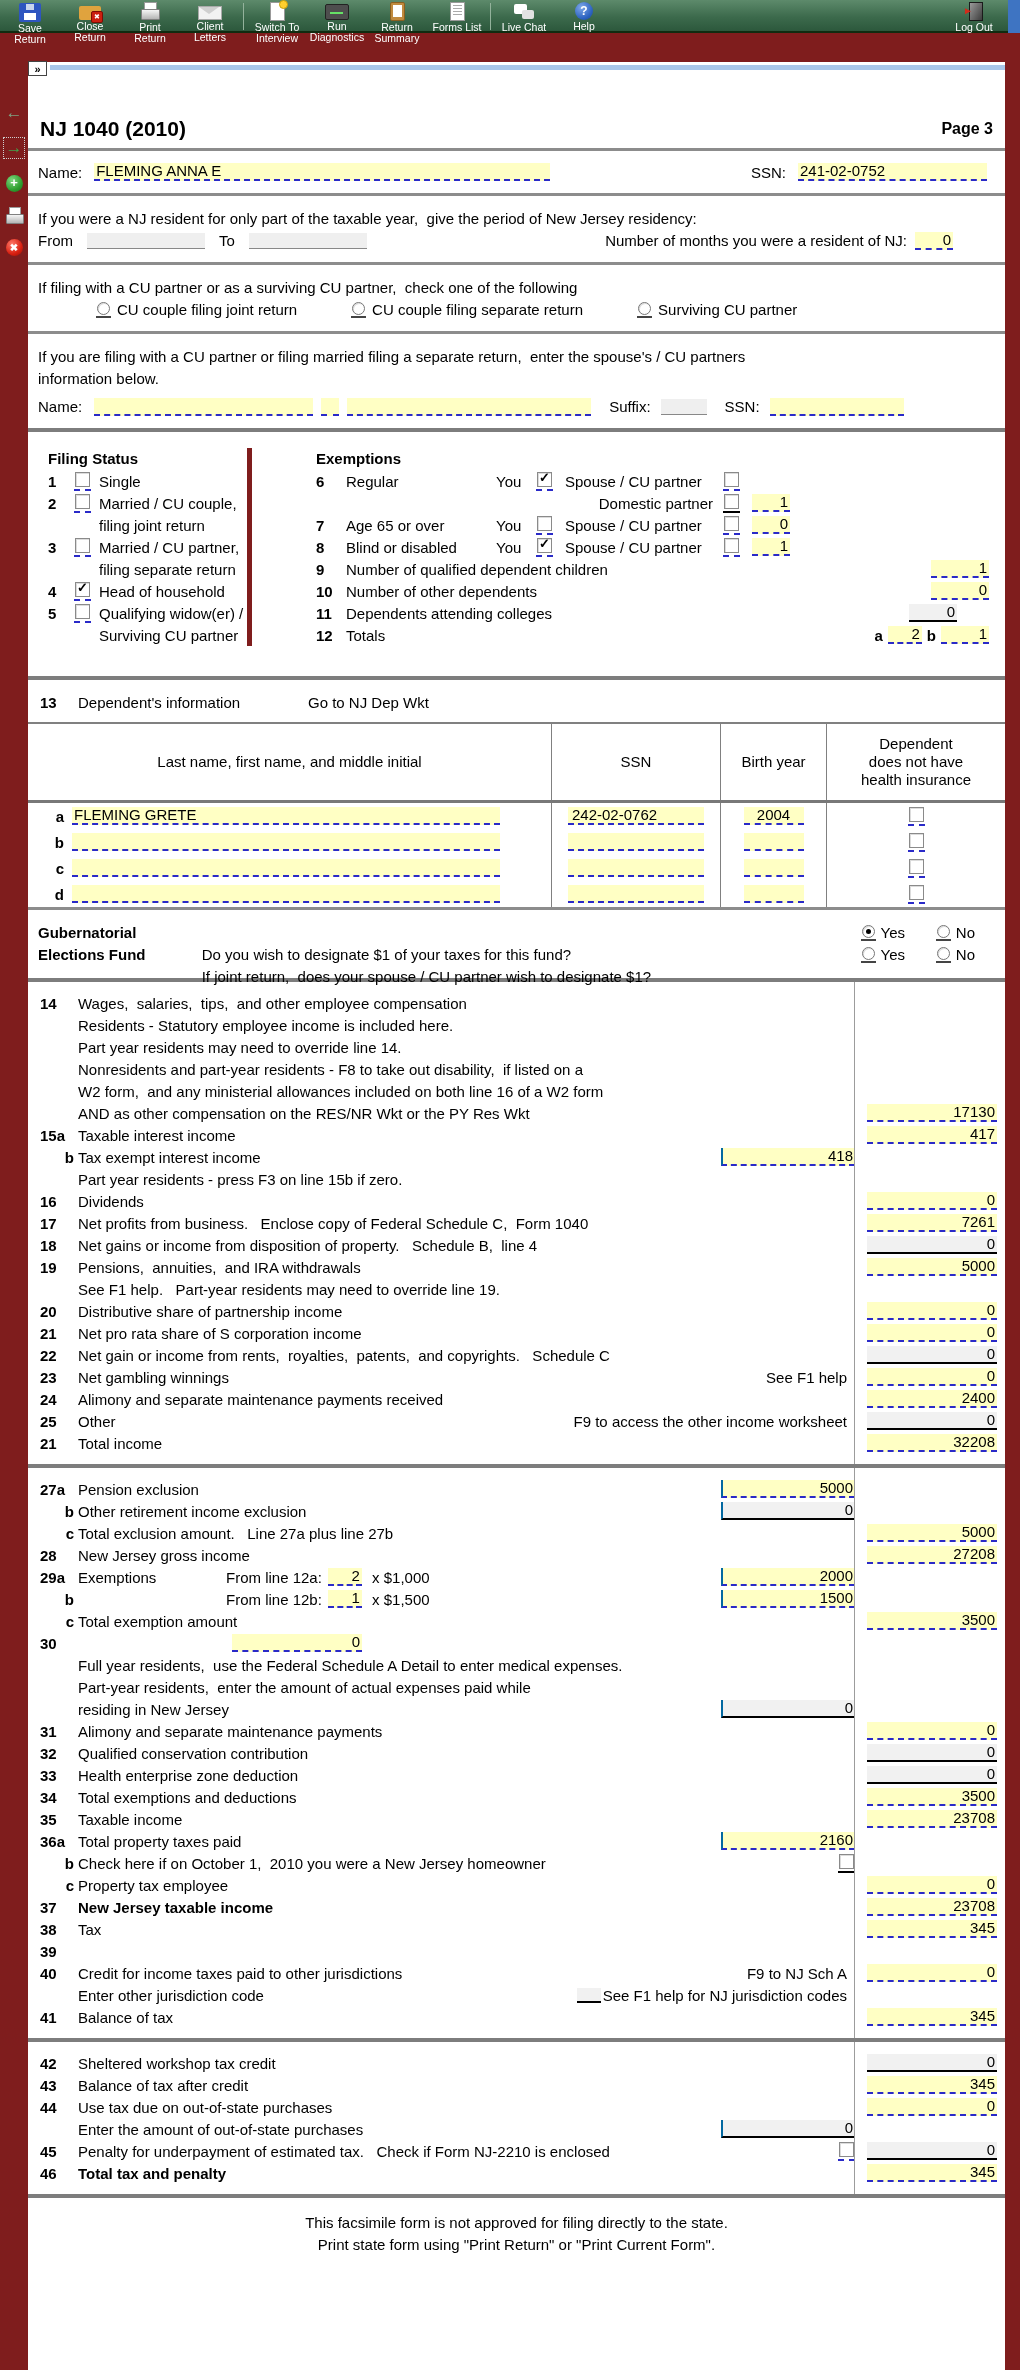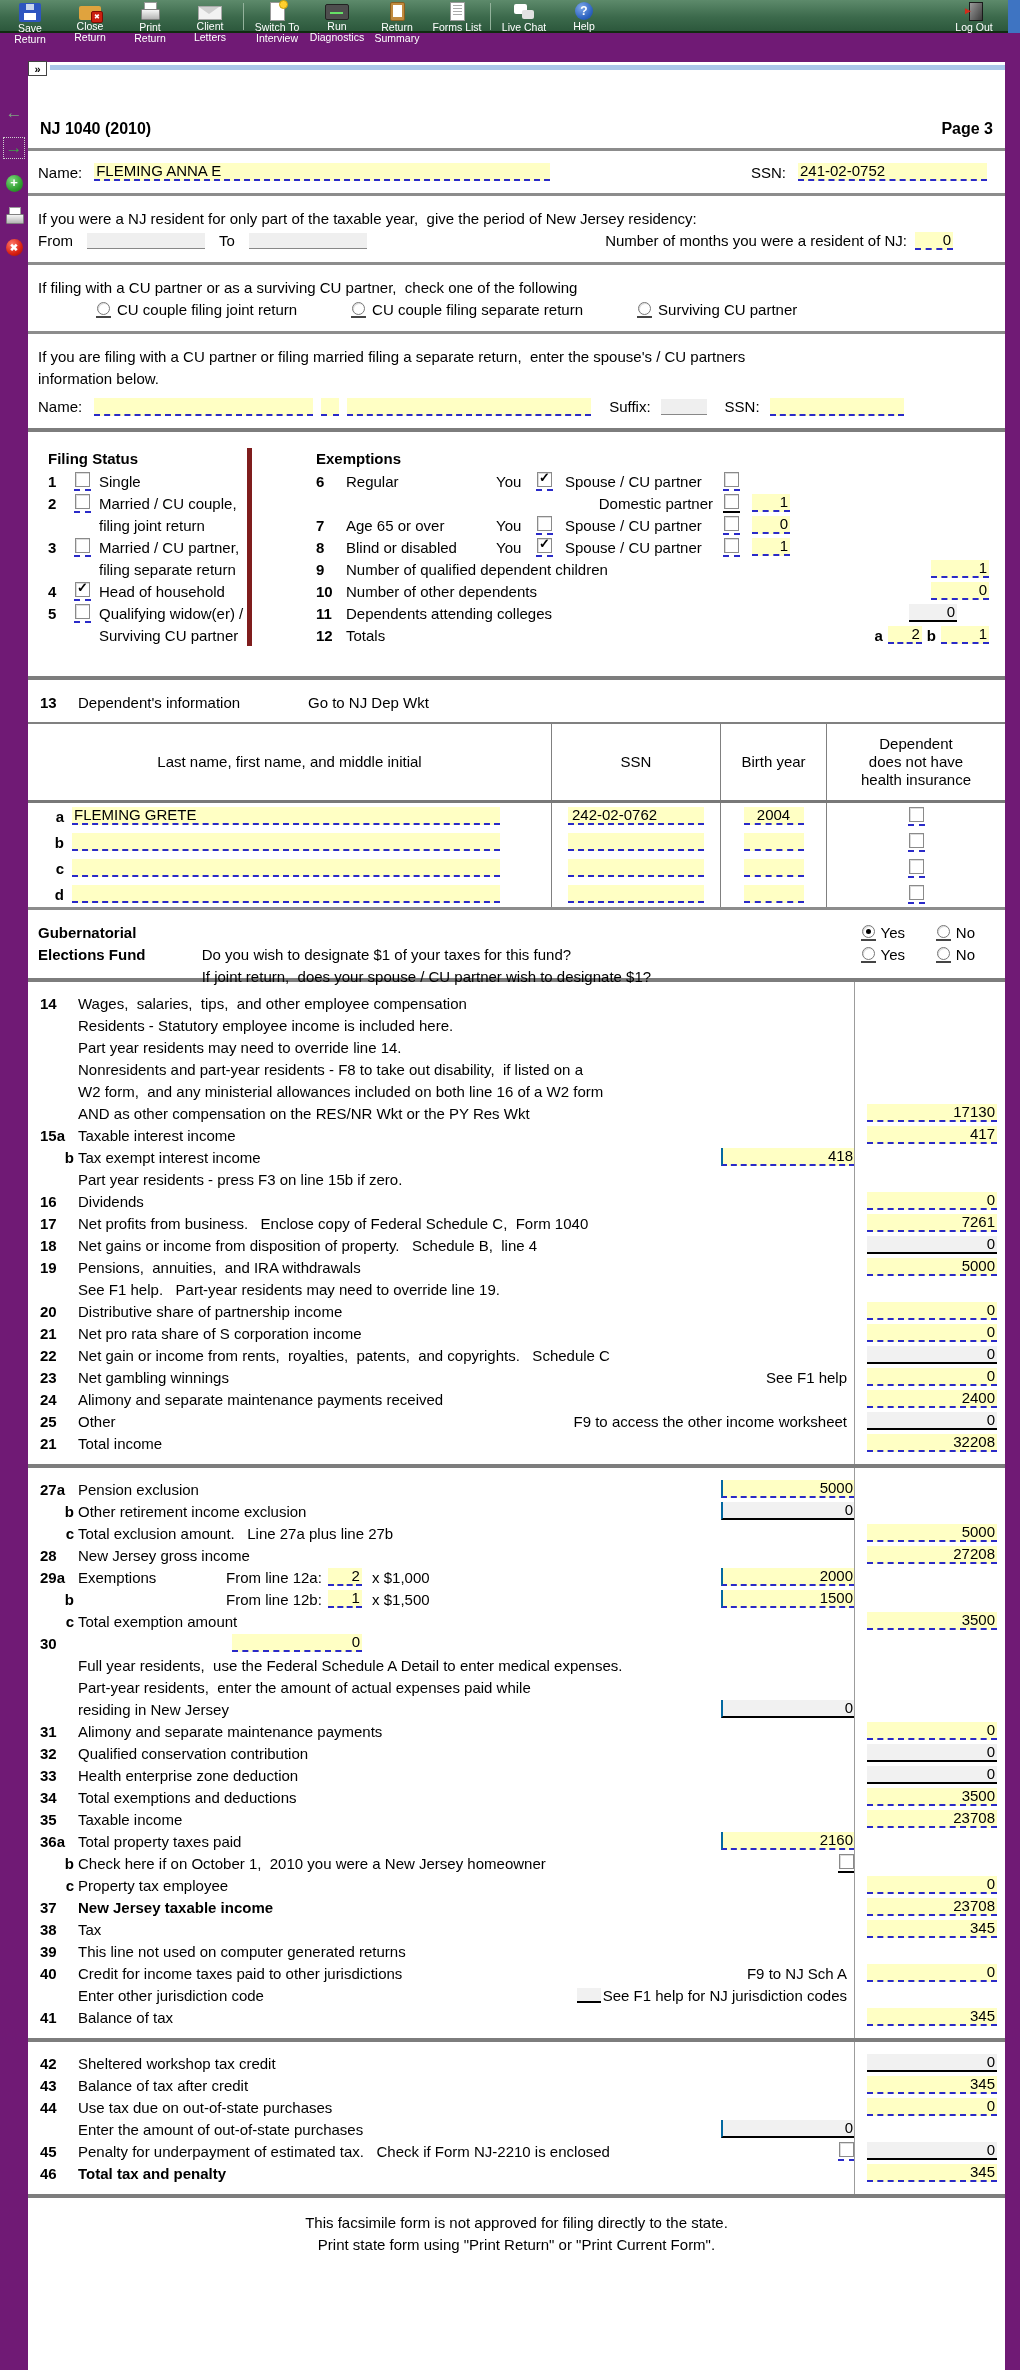--- a/index.html
+++ b/index.html
@@ -1,17 +1,17 @@
 <!DOCTYPE html>
 <html><head>
 <meta charset="utf-8">
 <style>
   html,body{margin:0;padding:0;}
   body{width:1020px;font-family:"Liberation Sans",sans-serif;}
-  .page{position:relative;width:1020px;height:2370px;background:#701a75;overflow:hidden;}
+  .page{position:relative;width:1020px;height:2370px;background:#7f1d1d;overflow:hidden;}
 
   
   .toolbar{position:absolute;left:0;top:0;width:1020px;height:33px;
     background:linear-gradient(180deg,#5d8a6b 0%,#3c6a4c 55%,#2c583c 100%);
     border-bottom:2px solid #102c10;display:flex;align-items:flex-start;padding-top:2px;box-sizing:border-box;}
   .tbar-left{display:flex;align-items:flex-start;}
   .tbtn{width:60px;display:flex;flex-direction:column;align-items:center;color:#fff;
     font-size:10.5px;line-height:11px;text-align:center;cursor:default;}
   .tlabel{white-space:pre-line;margin-top:1px;}
   .tsep{width:1px;height:27px;background:#93b29b;margin:1px 3px 0;}
@@ -68,21 +68,21 @@
     font-size:11px;font-weight:bold;text-align:center;line-height:14px;z-index:3;box-sizing:border-box;}
 
   
   .form{position:absolute;left:28px;top:62px;width:977px;bottom:0;background:#fff;font-size:15px;color:#000;}
   .form-topbar{height:10px;position:relative;}
   .blue-strip{position:absolute;left:22px;right:0;top:3px;height:5px;background:#a9c7e9;}
   .b{font-weight:bold;}
   .hr{height:3px;background:#8c8c8c;}
   .hr.thick{height:4px;background:#7d7d7d;}
   .trow{height:22px;display:flex;align-items:center;margin-top:46px;padding:0 12px 8px 12px;}
-  .ftitle{font-size:16px;}
+  .ftitle{font-size:21px;}
   .fpage{margin-left:auto;font-size:16px;}
 
   .field{display:inline-block;height:16px;line-height:16px;background:#ffffc4;border-bottom:2px dashed #2a2ac8;
     text-align:right;padding:0 2px;box-sizing:content-box;white-space:pre;}
   .field.g{background:#f1f1f1;border-bottom:2px solid #000;}
   .gfield{display:inline-block;width:118px;height:15px;background:#efefef;border-bottom:1px solid #888;}
 
   .namerow{display:flex;align-items:center;height:42px;padding:0 10px;}
   .nlab{margin-right:12px;}
   .namef{width:452px;text-align:left;}
@@ -848,21 +848,20 @@
         <div class="frow">
           <span class="rnum">38</span>
           <span class="rdesc"><span class="rlabel">Tax</span></span>
           <span class="rmid"></span>
           <span class="ramt">
             <span class="field amt">345</span>
           </span>
         </div>
         <div class="frow">
           <span class="rnum">39</span>
-          <span class="rdesc"><span class="rlabel">This line not used on computer generated returns</span></span>
           <span class="rmid"></span>
           <span class="ramt"></span>
         </div>
         <div class="frow">
           <span class="rnum">40</span>
           <span class="rdesc"><span class="rlabel">Credit for income taxes paid to other jurisdictions</span></span>
           <span class="rnote"><span>F9 to NJ Sch A</span></span>
           <span class="rmid"></span>
           <span class="ramt">
             <span class="field amt">0</span>

